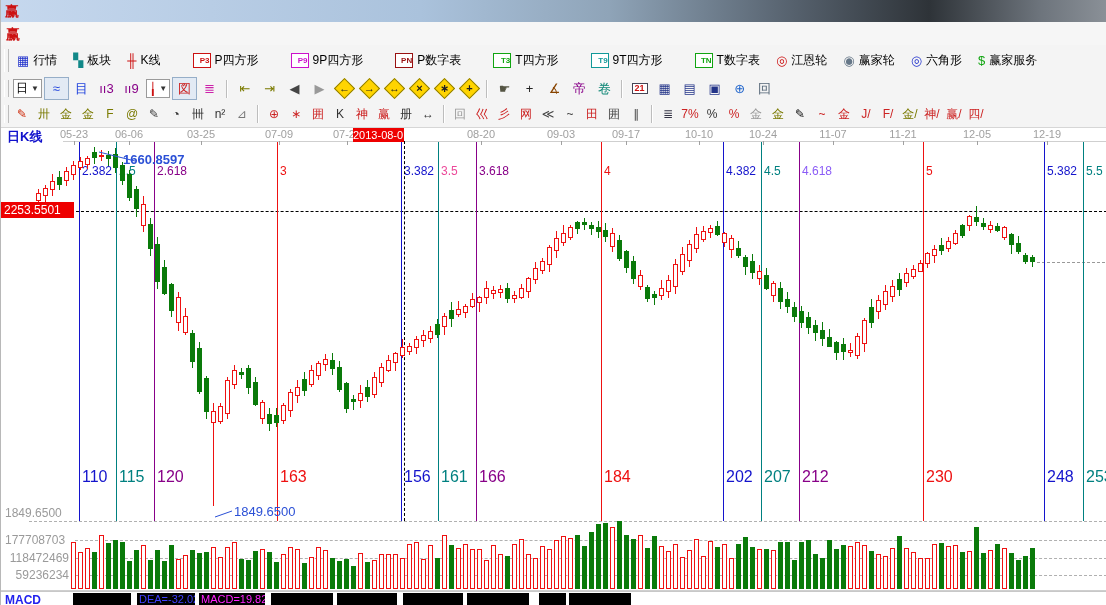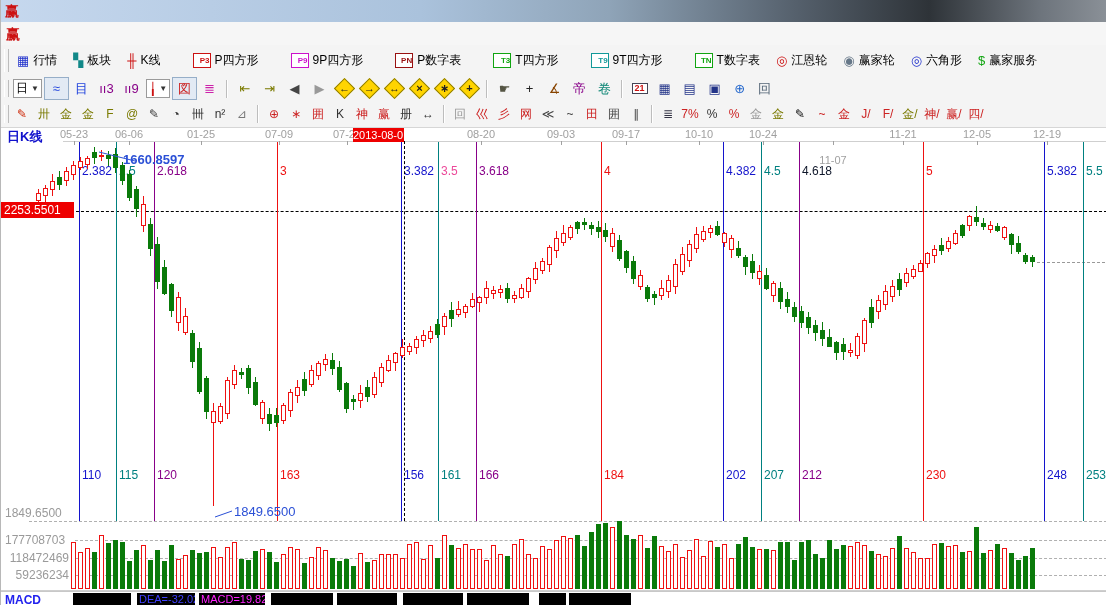--- a/index.html
+++ b/index.html
@@ -44,21 +44,21 @@
     justify-content:center;font-size:12px;line-height:1;font-family:inherit;margin:0;cursor:default;}
   
   #chart-layer{position:absolute;left:0;top:0;width:1106px;height:605px;pointer-events:none;}
   #chart-layer *{pointer-events:auto;}
   .date-label{position:absolute;transform:translateX(-50%);font-size:11px;color:#a0a0a0;white-space:nowrap;}
   .date-tick{position:absolute;width:1px;height:4px;background:#a0a0a0;}
   .hl-date{position:absolute;background:#ee0000;color:#fff;font-size:11px;line-height:14px;
     text-align:center;white-space:nowrap;}
   .gann-line{position:absolute;width:1px;}
   .fib-label{position:absolute;font-size:12px;white-space:nowrap;background:transparent;}
-  .num-label{position:absolute;font-size:12px;white-space:nowrap;}
+  .num-label{position:absolute;font-size:16px;white-space:nowrap;}
   .dash-h{position:absolute;border-top:1px dashed #000;height:0;}
   .dash-h-gray{position:absolute;border-top:1px dashed #b0b0b0;height:0;}
   .dash-v{position:absolute;border-left:1px dashed #000;width:0;}
   .wick{position:absolute;width:1px;}
   .cup{position:absolute;background:#fff;border:1px solid #ee1111;box-sizing:border-box;}
   .cdn{position:absolute;background:#0a7a0a;}
   .vup{position:absolute;background:#fff;border:1px solid #ee1111;box-sizing:border-box;}
   .vdn{position:absolute;background:#0a7a0a;}
   .axis-gray{position:absolute;font-size:12px;color:#9a9a9a;white-space:nowrap;}
   .price-box{position:absolute;background:#ee0000;color:#fff;font-size:12px;line-height:16px;padding-left:3px;}
@@ -283,37 +283,37 @@
       <button class="tb3-btn" style="color: rgb(204, 34, 34);">赢/</button>
       <button class="tb3-btn" style="color: rgb(204, 34, 34);">四/</button>
     </div>
   <div id="chart-layer">
       <div class="pane-label" style="position: absolute; left: 6px; top: 128px;">日K线</div>
       <div class="solid-h" style="position: absolute; left: 62px; top: 141px; width: 1044px; height: 1px;"></div>
       <div class="date-label" style="position: absolute; left: 73px; top: 128px;">05-23</div>
       <div class="date-tick" style="position: absolute; left: 73px; top: 141px; width: 1px; height: 4px;"></div>
       <div class="date-label" style="position: absolute; left: 128px; top: 128px;">06-06</div>
       <div class="date-tick" style="position: absolute; left: 128px; top: 141px; width: 1px; height: 4px;"></div>
-      <div class="date-label" style="position: absolute; left: 200px; top: 128px;">01-25</div>
+      <div class="date-label" style="position: absolute; left: 200px; top: 128px;">03-25</div>
       <div class="date-tick" style="position: absolute; left: 200px; top: 141px; width: 1px; height: 4px;"></div>
       <div class="date-label" style="position: absolute; left: 278px; top: 128px;">07-09</div>
       <div class="date-tick" style="position: absolute; left: 278px; top: 141px; width: 1px; height: 4px;"></div>
       <div class="date-label" style="position: absolute; left: 346px; top: 128px;">07-23</div>
       <div class="date-tick" style="position: absolute; left: 346px; top: 141px; width: 1px; height: 4px;"></div>
       <div class="date-label" style="position: absolute; left: 480px; top: 128px;">08-20</div>
       <div class="date-tick" style="position: absolute; left: 480px; top: 141px; width: 1px; height: 4px;"></div>
       <div class="date-label" style="position: absolute; left: 560px; top: 128px;">09-03</div>
       <div class="date-tick" style="position: absolute; left: 560px; top: 141px; width: 1px; height: 4px;"></div>
       <div class="date-label" style="position: absolute; left: 625px; top: 128px;">09-17</div>
       <div class="date-tick" style="position: absolute; left: 625px; top: 141px; width: 1px; height: 4px;"></div>
       <div class="date-label" style="position: absolute; left: 698px; top: 128px;">10-10</div>
       <div class="date-tick" style="position: absolute; left: 698px; top: 141px; width: 1px; height: 4px;"></div>
       <div class="date-label" style="position: absolute; left: 762px; top: 128px;">10-24</div>
       <div class="date-tick" style="position: absolute; left: 762px; top: 141px; width: 1px; height: 4px;"></div>
-      <div class="date-label" style="position: absolute; left: 832px; top: 128px; margin-top: 26px;">11-07</div>
+      <div class="date-label" style="position: absolute; left: 832px; top: 128px;">11-07</div>
       <div class="date-tick" style="position: absolute; left: 832px; top: 141px; width: 1px; height: 4px;"></div>
       <div class="date-label" style="position: absolute; left: 902px; top: 128px;">11-21</div>
       <div class="date-tick" style="position: absolute; left: 902px; top: 141px; width: 1px; height: 4px;"></div>
       <div class="date-label" style="position: absolute; left: 976px; top: 128px;">12-05</div>
       <div class="date-tick" style="position: absolute; left: 976px; top: 141px; width: 1px; height: 4px;"></div>
       <div class="date-label" style="position: absolute; left: 1046px; top: 128px;">12-19</div>
       <div class="date-tick" style="position: absolute; left: 1046px; top: 141px; width: 1px; height: 4px;"></div>
       <div class="hl-date" style="position: absolute; left: 352px; top: 128px; width: 51px; height: 14px;">2013-08-01</div>
       <div class="dash-h" style="position: absolute; left: 70px; top: 211px; width: 1036px; height: 0px;"></div>
       <div class="dash-h-gray" style="position: absolute; left: 28px; top: 521px; width: 1078px; height: 0px;"></div>
@@ -346,21 +346,21 @@
       <div class="gann-line" style="position: absolute; left: 600px; top: 142px; width: 1px; height: 379px; background: rgb(238, 17, 17);"></div>
       <div class="fib-label" style="position: absolute; left: 603px; top: 164px; color: rgb(238, 17, 17);">4</div>
       <div class="num-label" style="position: absolute; left: 603px; top: 468px; color: rgb(238, 17, 17);">184</div>
       <div class="gann-line" style="position: absolute; left: 722px; top: 142px; width: 1px; height: 379px; background: rgb(20, 20, 204);"></div>
       <div class="fib-label" style="position: absolute; left: 725px; top: 164px; color: rgb(20, 20, 204);">4.382</div>
       <div class="num-label" style="position: absolute; left: 725px; top: 468px; color: rgb(20, 20, 204);">202</div>
       <div class="gann-line" style="position: absolute; left: 760px; top: 142px; width: 1px; height: 379px; background: rgb(0, 128, 128);"></div>
       <div class="fib-label" style="position: absolute; left: 763px; top: 164px; color: rgb(0, 128, 128);">4.5</div>
       <div class="num-label" style="position: absolute; left: 763px; top: 468px; color: rgb(0, 128, 128);">207</div>
       <div class="gann-line" style="position: absolute; left: 798px; top: 142px; width: 1px; height: 379px; background: rgb(136, 0, 136);"></div>
-      <div class="fib-label" style="position: absolute; left: 801px; top: 164px; color: #0f172a;">4.618</div>
+      <div class="fib-label" style="position: absolute; left: 801px; top: 164px; color: #8b5cf6;">4.618</div>
       <div class="num-label" style="position: absolute; left: 801px; top: 468px; color: rgb(136, 0, 136);">212</div>
       <div class="gann-line" style="position: absolute; left: 922px; top: 142px; width: 1px; height: 379px; background: rgb(238, 17, 17);"></div>
       <div class="fib-label" style="position: absolute; left: 925px; top: 164px; color: rgb(238, 17, 17);">5</div>
       <div class="num-label" style="position: absolute; left: 925px; top: 468px; color: rgb(238, 17, 17);">230</div>
       <div class="gann-line" style="position: absolute; left: 1043px; top: 142px; width: 1px; height: 379px; background: rgb(20, 20, 204);"></div>
       <div class="fib-label" style="position: absolute; left: 1046px; top: 164px; color: rgb(20, 20, 204);">5.382</div>
       <div class="num-label" style="position: absolute; left: 1046px; top: 468px; color: rgb(20, 20, 204);">248</div>
       <div class="gann-line" style="position: absolute; left: 1082px; top: 142px; width: 1px; height: 379px; background: rgb(0, 128, 128);"></div>
       <div class="fib-label" style="position: absolute; left: 1085px; top: 164px; color: rgb(0, 128, 128);">5.5</div>
       <div class="num-label" style="position: absolute; left: 1085px; top: 468px; color: rgb(0, 128, 128);">253</div>

